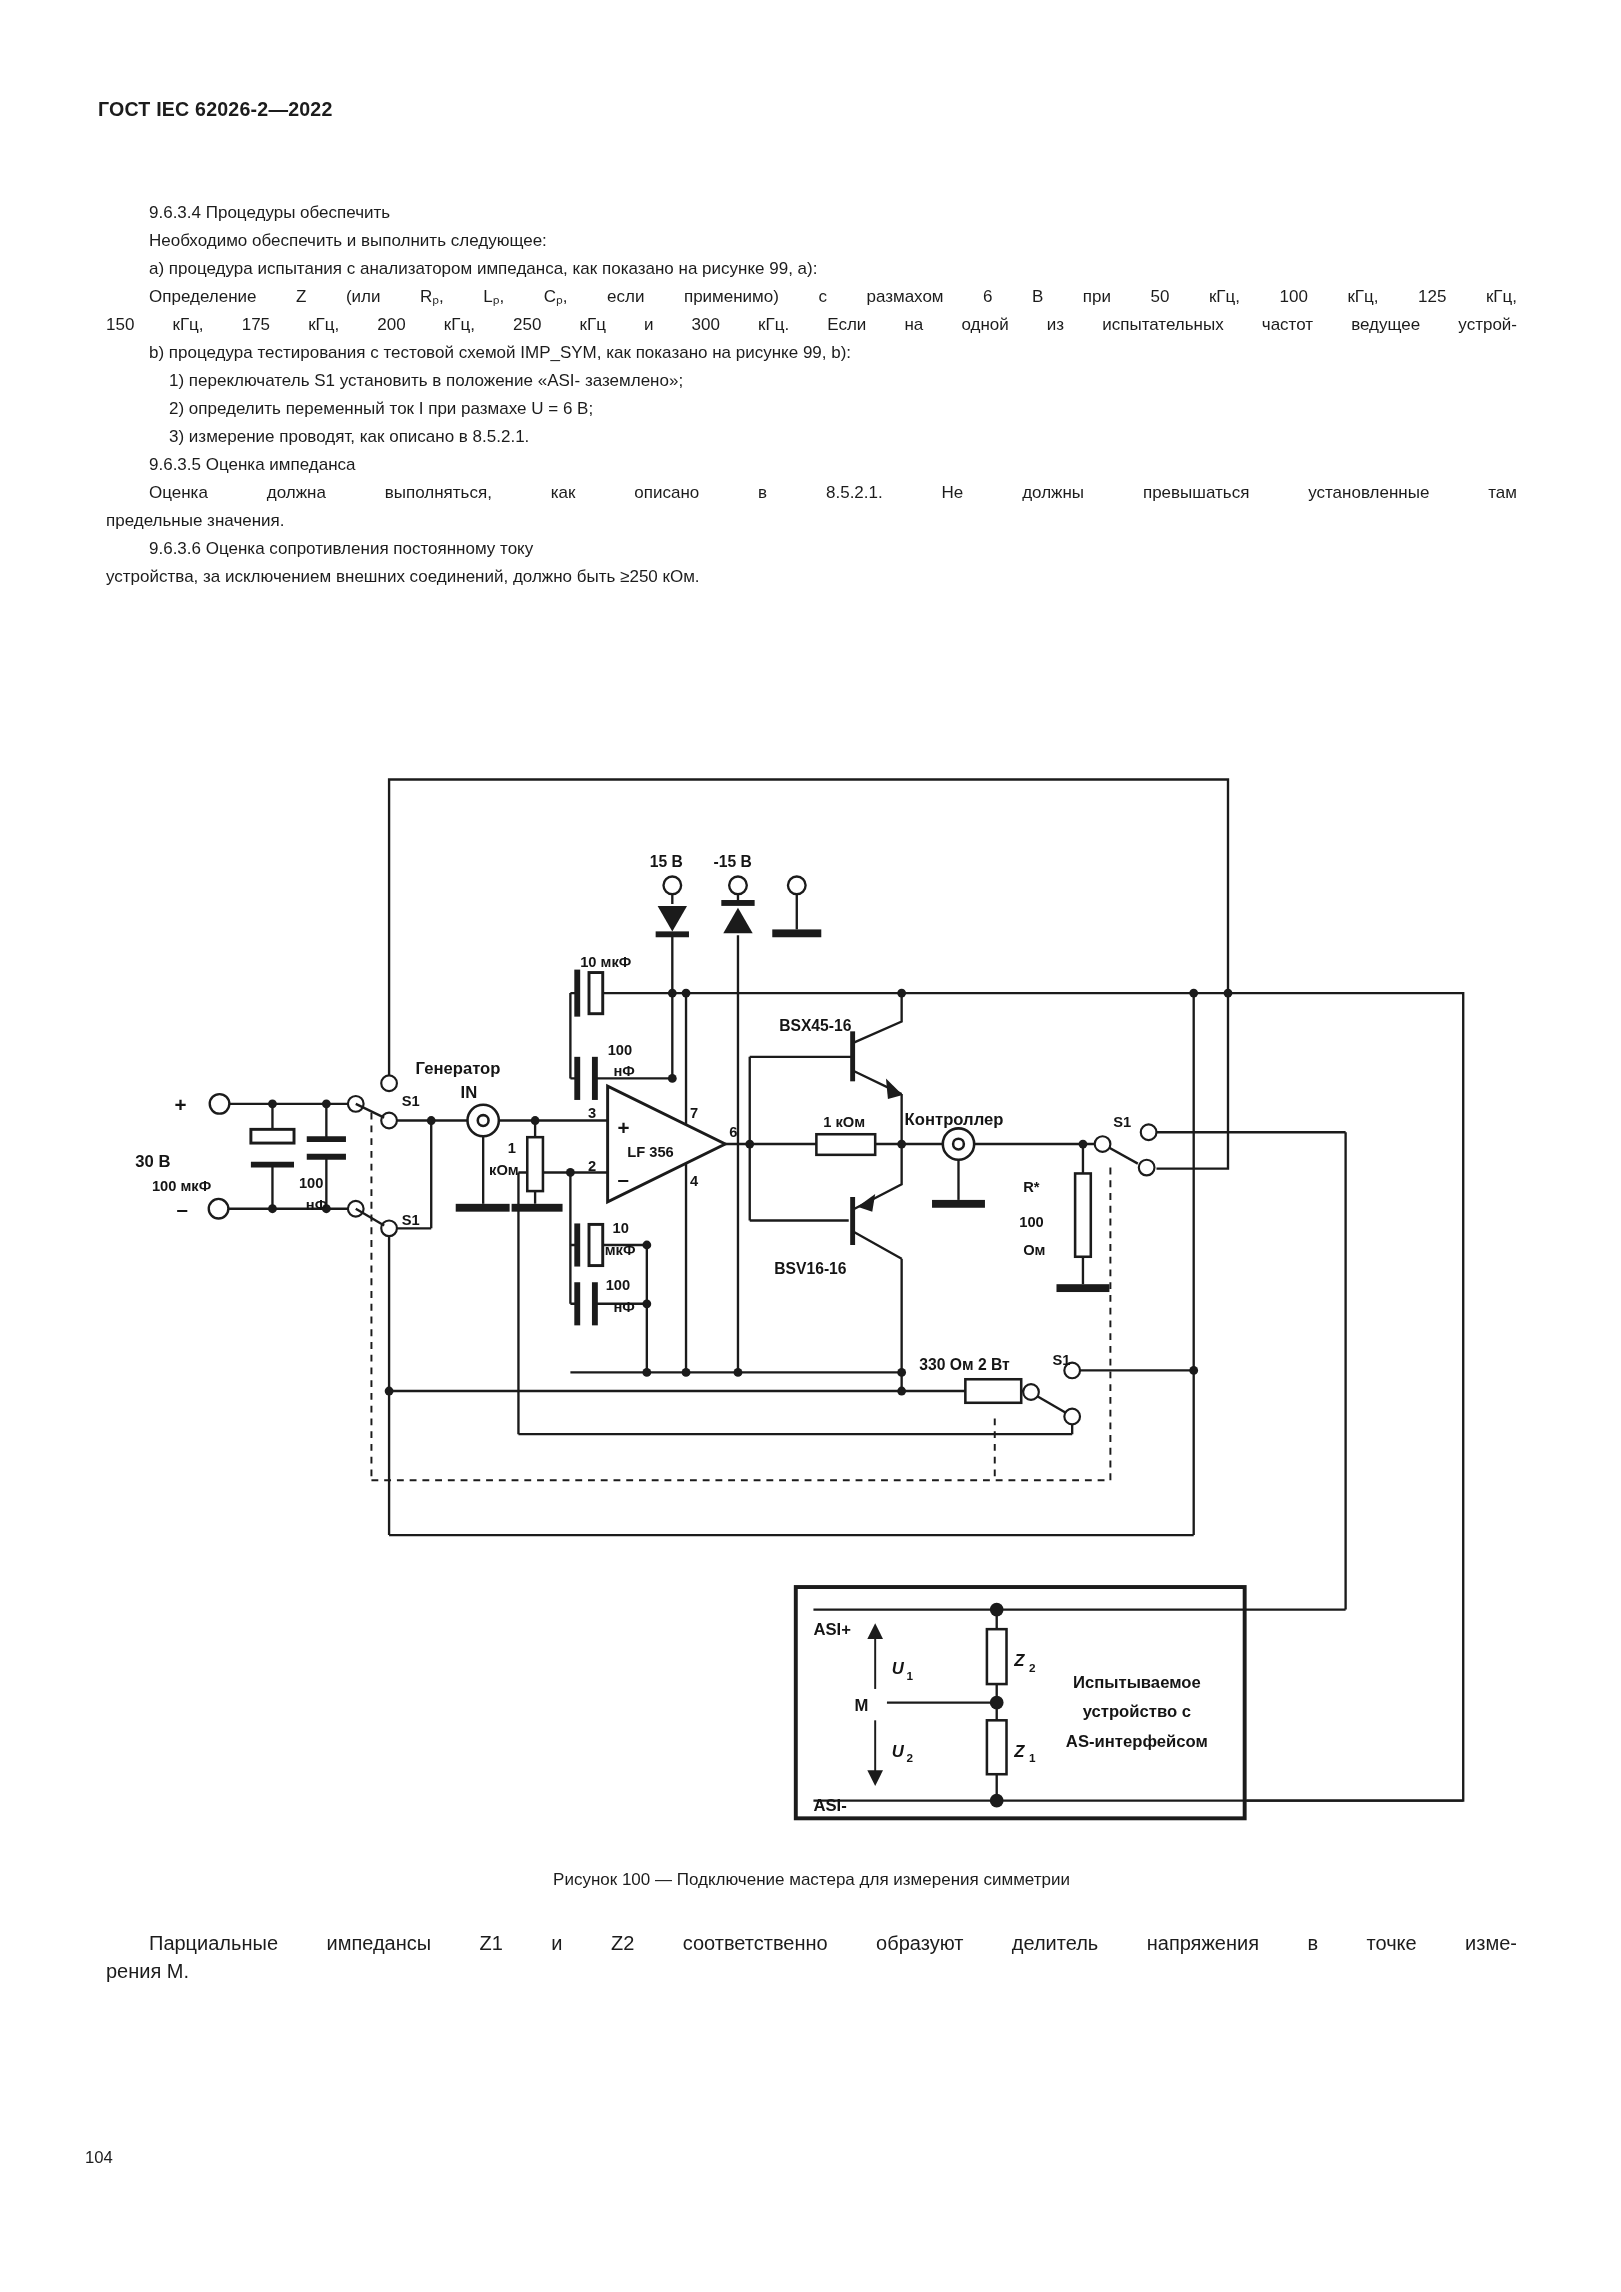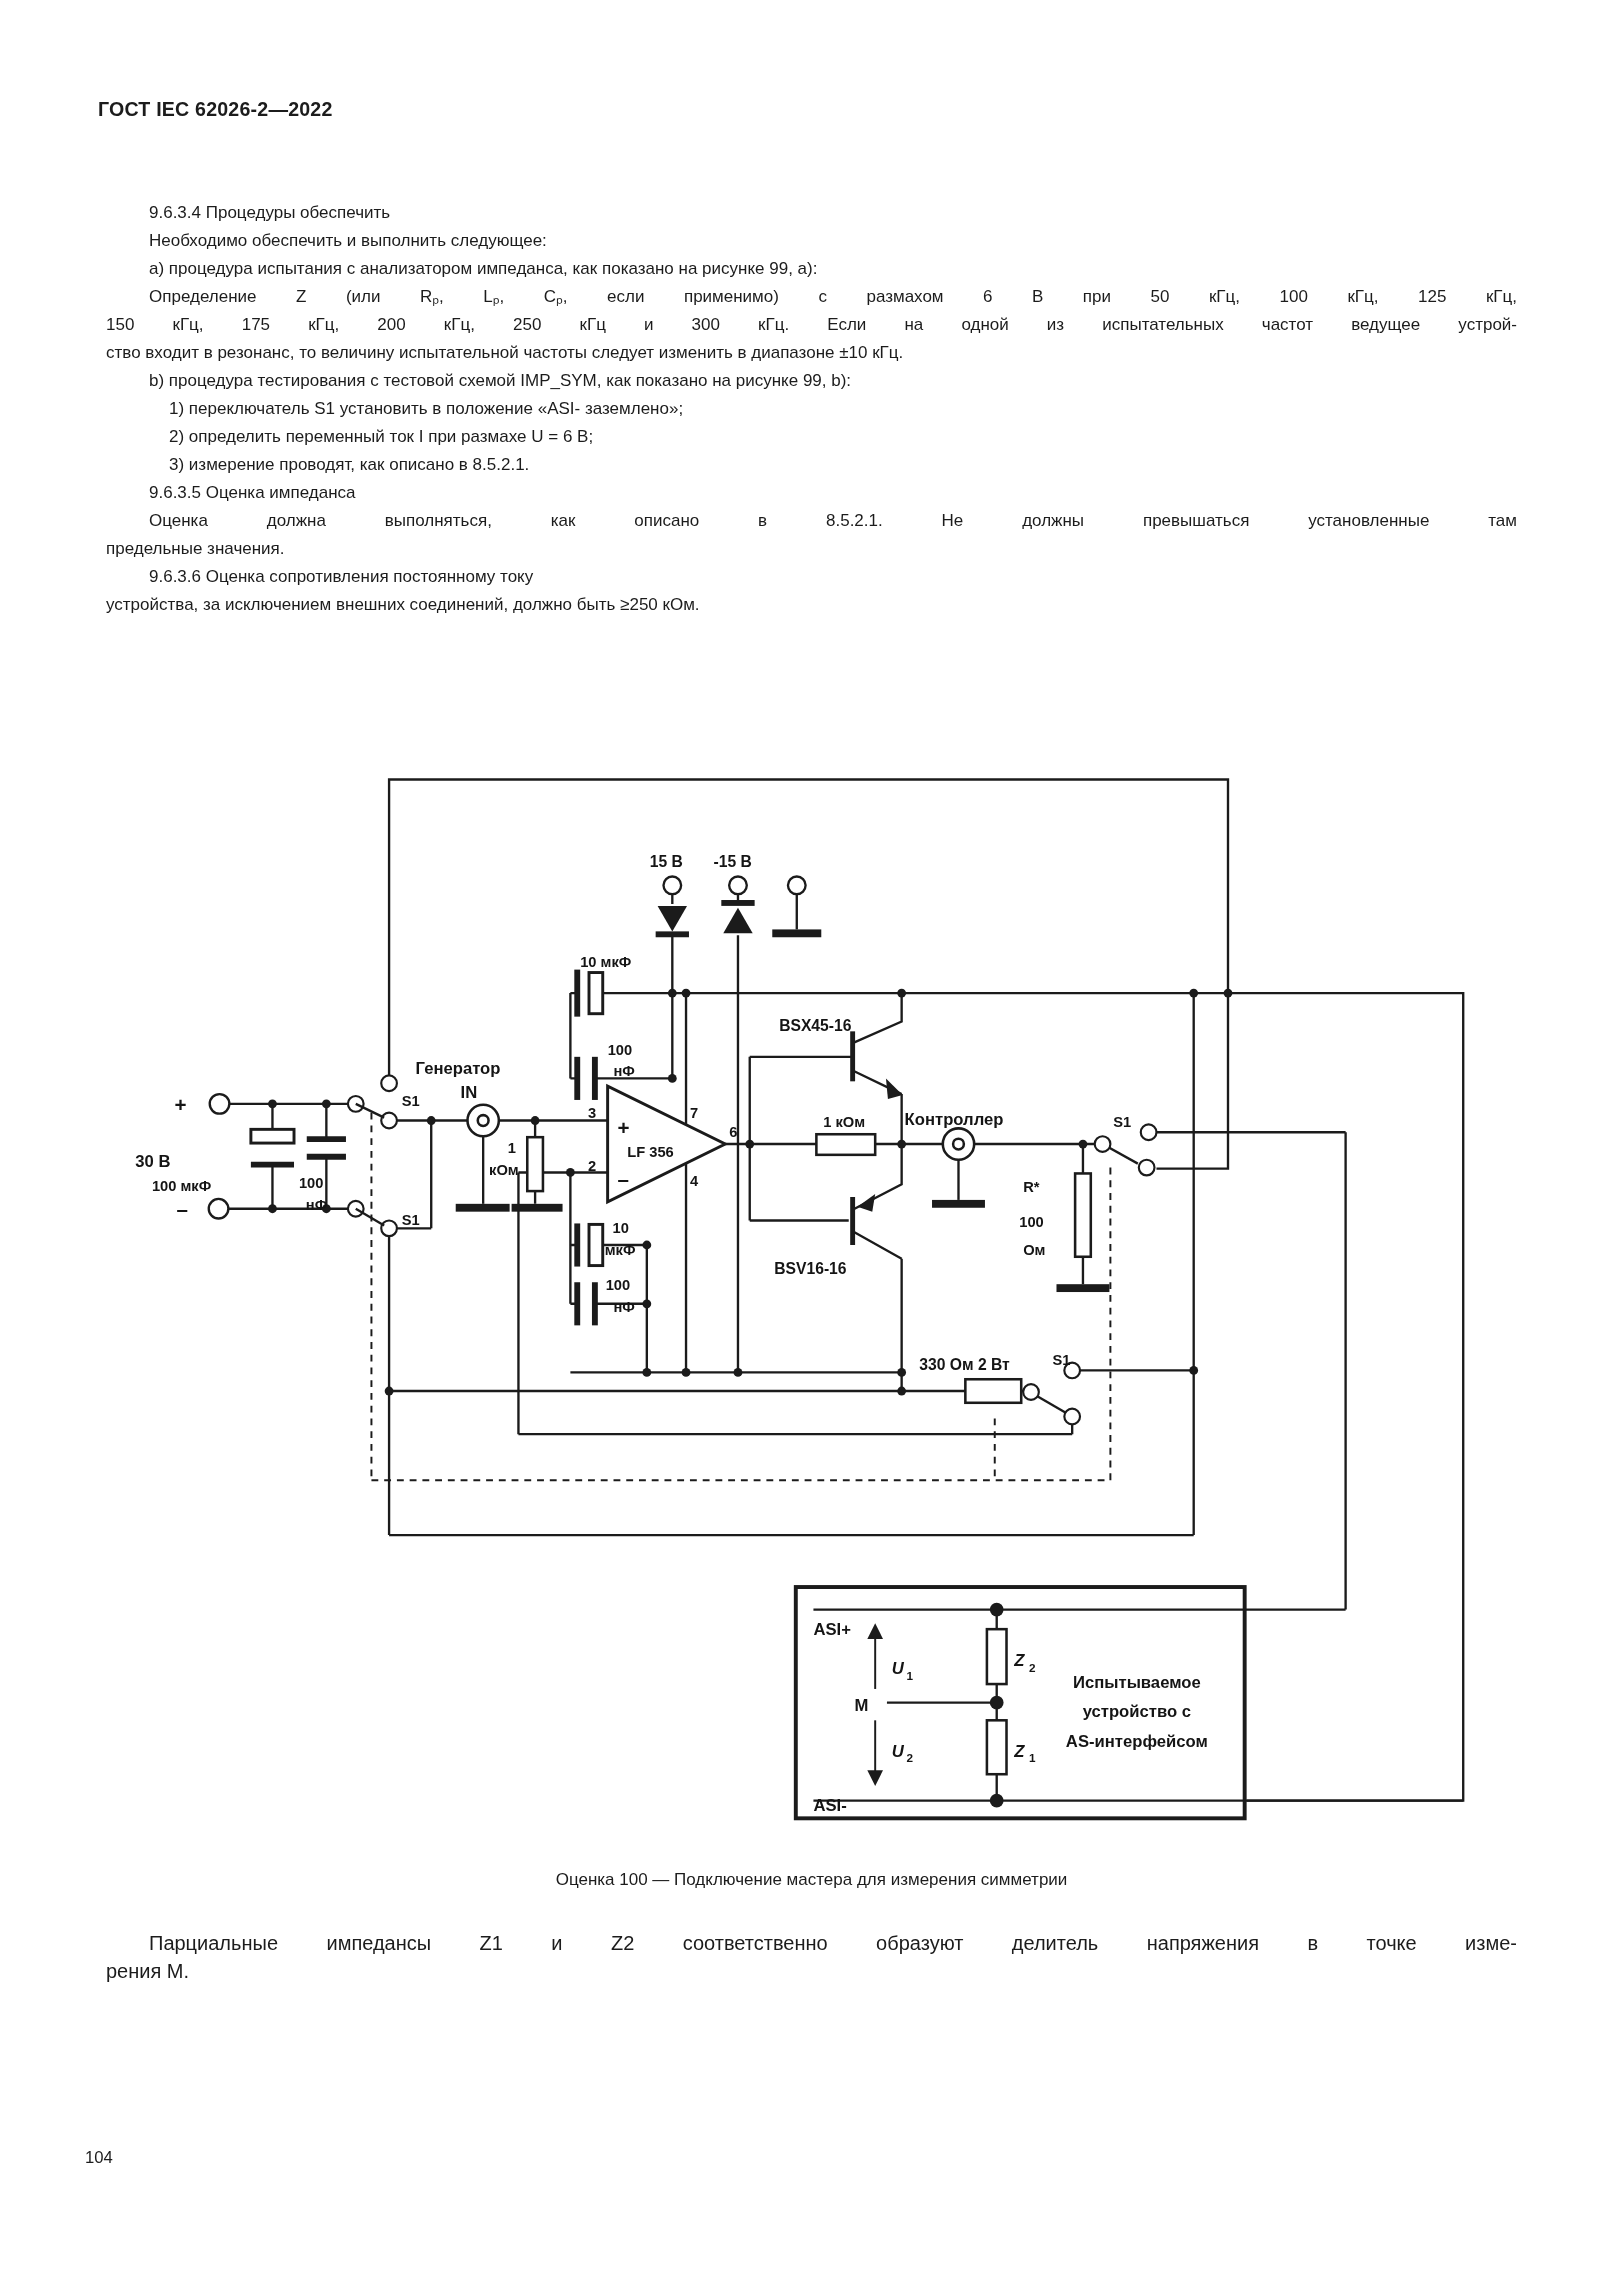--- a/index.html
+++ b/index.html
@@ -25,21 +25,20 @@
 <div id="page">
 
   <div id="doc-header">ГОСТ IEC 62026-2—2022</div>
 
   <div id="body-text">
     <div class="ln ind">9.6.3.4 Процедуры обеспечить</div>
     <div class="ln ind">Необходимо обеспечить и выполнить следующее:</div>
     <div class="ln ind">а) процедура испытания с анализатором импеданса, как показано на рисунке 99, а):</div>
     <div class="ln ind j">Определение Z (или Rₚ, Lₚ, Cₚ, если применимо) с размахом 6 В при 50 кГц, 100 кГц, 125 кГц,</div>
     <div class="ln j">150 кГц, 175 кГц, 200 кГц, 250 кГц и 300 кГц. Если на одной из испытательных частот ведущее устрой-</div>
-    <div class="ln">ство входит в резонанс, то величину испытательной частоты следует изменить в диапазоне ±10 кГц.</div>
     <div class="ln ind">b) процедура тестирования с тестовой схемой IMP_SYM, как показано на рисунке 99, b):</div>
     <div class="ln ind2">1) переключатель S1 установить в положение «ASI- заземлено»;</div>
     <div class="ln ind2">2) определить переменный ток I при размахе U = 6 В;</div>
     <div class="ln ind2">3) измерение проводят, как описано в 8.5.2.1.</div>
     <div class="ln ind">9.6.3.5 Оценка импеданса</div>
     <div class="ln ind j">Оценка должна выполняться, как описано в 8.5.2.1. Не должны превышаться установленные там</div>
     <div class="ln">предельные значения.</div>
     <div class="ln ind">9.6.3.6 Оценка сопротивления постоянному току</div>
     <div class="ln">устройства, за исключением внешних соединений, должно быть ≥250 кОм.</div>
   </div>
@@ -295,21 +294,21 @@
     <text class="sub" x="925" y="1798">2</text>
     <text class="t17 it" x="1035" y="1700">Z</text>
     <text class="sub" x="1050" y="1706">2</text>
     <text class="t17 it" x="1035" y="1792">Z</text>
     <text class="sub" x="1050" y="1798">1</text>
     <text class="t17" x="1160" y="1722" text-anchor="middle">Испытываемое</text>
     <text class="t17" x="1160" y="1752" text-anchor="middle">устройство с</text>
     <text class="t17" x="1160" y="1782" text-anchor="middle">AS-интерфейсом</text>
   </svg>
 
-  <div id="caption">Оценка 100 — Подключение мастера для измерения симметрии</div>
+  <div id="caption">Рисунок 100 — Подключение мастера для измерения симметрии</div>
 
   <div id="bottom-para">
     <div class="ln ind j">Парциальные импедансы Z1 и Z2 соответственно образуют делитель напряжения в точке изме-</div>
     <div class="ln">рения М.</div>
   </div>
 
   <div id="page-num">104</div>
 </div>
 
 

